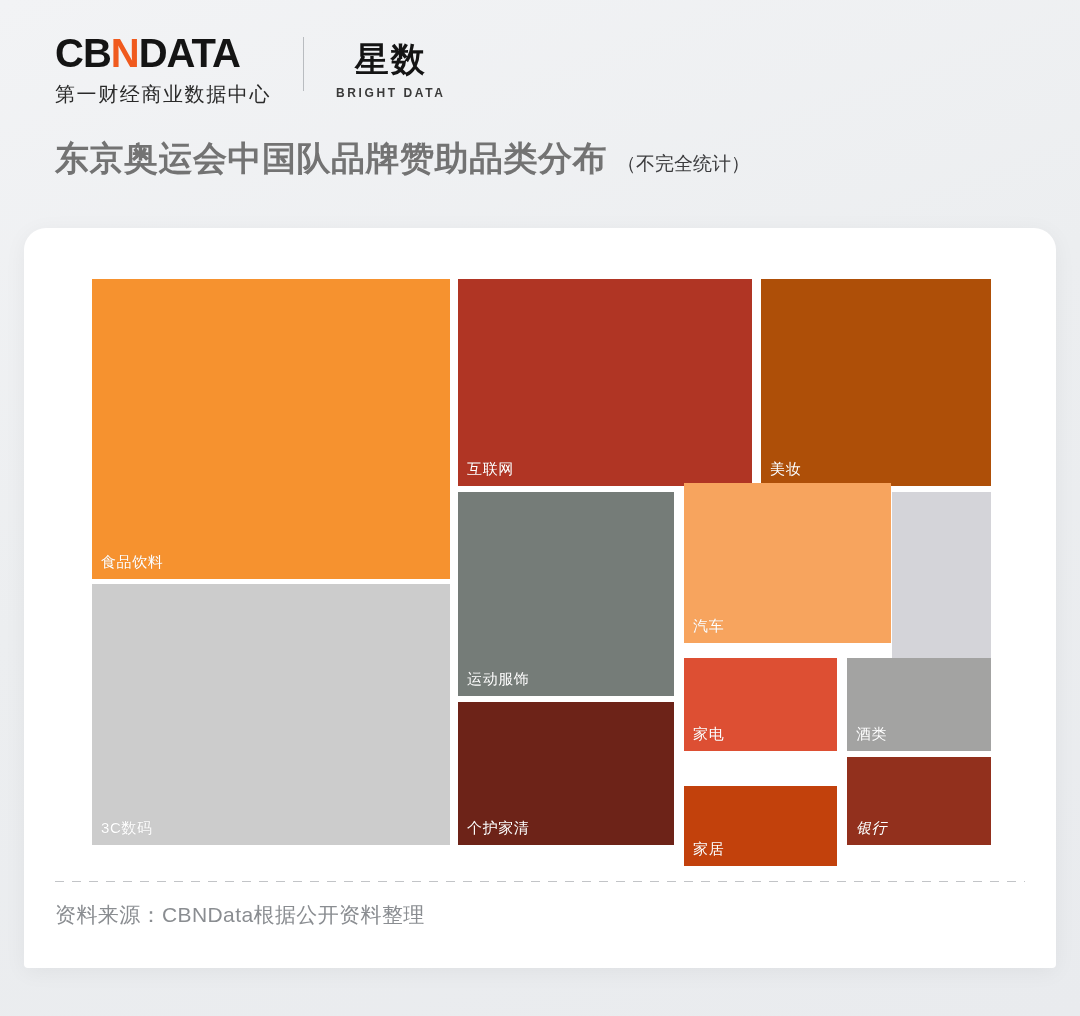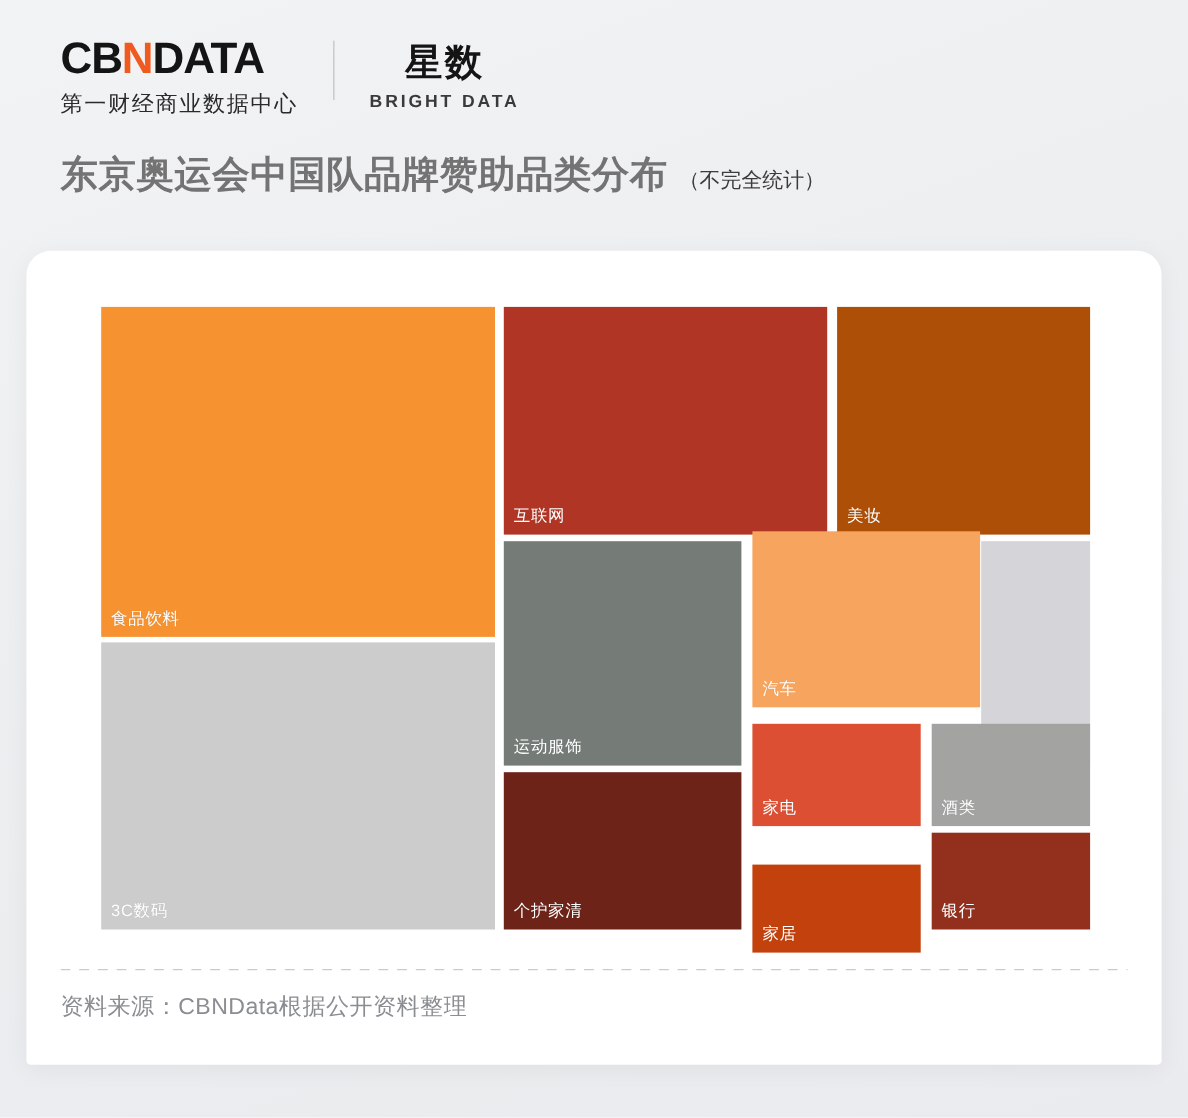--- a/index.html
+++ b/index.html
@@ -51,21 +51,21 @@
   }
   .logo-right { display: flex; flex-direction: column; align-items: center; }
   .logo-cn {
     font-size: 34px;
     font-weight: 700;
     color: #141414;
     letter-spacing: 2px;
     line-height: 38px;
   }
   .logo-en {
-    font-size: 16px;
+    font-size: 12px;
     letter-spacing: 2.6px;
     color: #3a3a3a;
     font-weight: 600;
     margin-top: 8px;
   }
 
   
   .title-row {
     position: absolute;
     left: 55px;
@@ -194,19 +194,19 @@
     </div>
     <div class="tile" style="left: 592.081px; top: 378.994px; width: 153.01px; height: 92.9938px; background: rgb(221, 79, 51);">
       <span class="tile-label">家电</span>
     </div>
     <div class="tile" style="left: 754.98px; top: 378.994px; width: 144.02px; height: 92.9938px; background: rgb(163, 163, 162);">
       <span class="tile-label">酒类</span>
     </div>
     <div class="tile" style="left: 592.081px; top: 477.987px; width: 153.01px; height: 80px; background: #c2410c; margin-top: 29px;">
       <span class="tile-label">家居</span>
     </div>
-    <div class="tile" style="left: 754.98px; top: 477.987px; width: 144.02px; height: 88.013px; background: rgb(146, 48, 29);">
+    <div class="tile" style="left: 754.98px; top: 477.987px; width: 144.02px; height: 88.013px; background: rgb(146, 48, 29); font-style: italic;">
       <span class="tile-label">银行</span>
     </div>
   </div>
 
 <div class="divider-dash"></div>
 <div class="source">资料来源：CBNData根据公开资料整理</div>
 
 </body></html>

